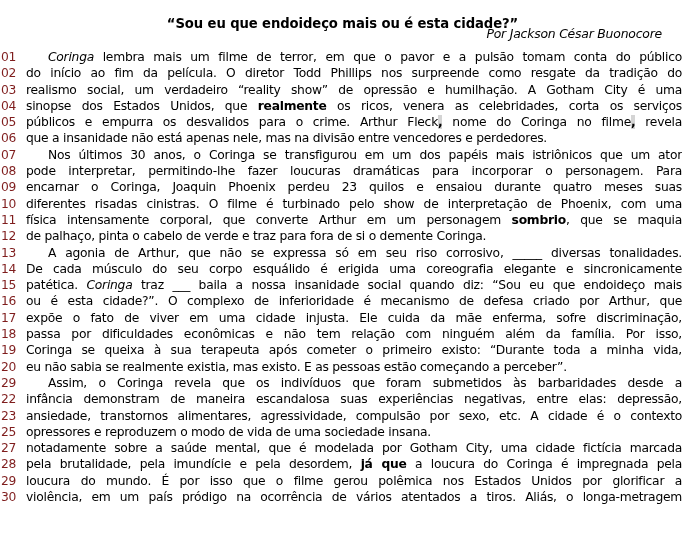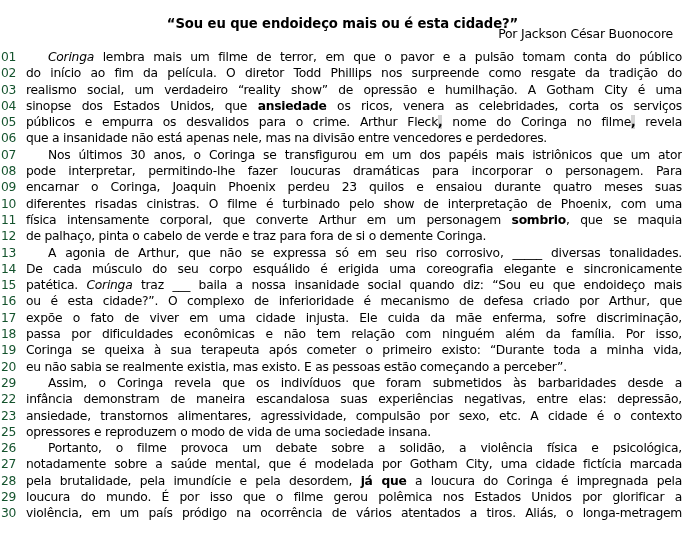--- a/index.html
+++ b/index.html
@@ -5,33 +5,33 @@
   html, body { margin: 0; padding: 0; background: #ffffff; }
   body {
     width: 685px; height: 536px; overflow: hidden; position: relative;
     font-family: "DejaVu Sans", sans-serif; color: #000;
   }
   .title {
     position: absolute; left: 0; top: 16px; width: 685px;
     text-align: center; font-weight: bold; font-size: 13.2px; letter-spacing: -0.1px;
   }
   .author {
-    position: absolute; right: 12px; top: 26px;
-    font-size: 12.4px; letter-spacing: -0.2px; text-align: right;
+    position: absolute; right: 23px; top: 26px;
+    font-style: italic; font-size: 12.4px; letter-spacing: -0.2px; text-align: right;
   }
   .lines {
     position: absolute; left: 0; top: 49px; width: 685px;
   }
   .line {
     position: relative; height: 16.3px; line-height: 16.3px;
     font-size: 12.3px; letter-spacing: -0.25px; white-space: nowrap;
   }
   .num {
     position: absolute; left: 1px; top: 0; width: 22px;
-    font-size: 12.3px; color: #14532d;
+    font-size: 12.3px; color: #7f1d1d;
   }
   .txt {
     position: absolute; left: 26px; right: 3px; top: 0;
     text-align: justify; text-align-last: justify;
     white-space: normal; overflow: hidden; height: 16.3px;
   }
   .txt.last { text-align-last: left; }
   .txt.indent { text-indent: 22px; }
   .seg-italic { font-style: italic; margin-top: 30px; }
   .seg-bold { font-weight: bold; }
@@ -50,21 +50,21 @@
     <div class="line">
       <span class="num">02</span>
       <span class="txt"><span>do início ao fim da película. O diretor Todd Phillips nos surpreende como resgate da tradição do</span></span>
     </div>
     <div class="line">
       <span class="num">03</span>
       <span class="txt"><span>realismo social, um verdadeiro “reality show” de opressão e humilhação. A Gotham City é uma</span></span>
     </div>
     <div class="line">
       <span class="num">04</span>
-      <span class="txt"><span>sinopse dos Estados Unidos, que </span><span class="seg-bold">ansiedade</span><span> os ricos, venera as celebridades, corta os serviços</span></span>
+      <span class="txt"><span>sinopse dos Estados Unidos, que </span><span class="seg-bold">realmente</span><span> os ricos, venera as celebridades, corta os serviços</span></span>
     </div>
     <div class="line">
       <span class="num">05</span>
       <span class="txt"><span>públicos e empurra os desvalidos para o crime. Arthur Fleck</span><span class="seg-hl">,</span><span> nome do Coringa no filme</span><span class="seg-hl">,</span><span> revela</span></span>
     </div>
     <div class="line">
       <span class="num">06</span>
       <span class="txt last"><span>que a insanidade não está apenas nele, mas na divisão entre vencedores e perdedores.</span></span>
     </div>
     <div class="line">
@@ -133,24 +133,20 @@
     </div>
     <div class="line">
       <span class="num">23</span>
       <span class="txt"><span>ansiedade, transtornos alimentares, agressividade, compulsão por sexo, etc. A cidade é o contexto</span></span>
     </div>
     <div class="line">
       <span class="num">25</span>
       <span class="txt last"><span>opressores e reproduzem o modo de vida de uma sociedade insana.</span></span>
     </div>
     <div class="line">
-      <span class="num">26</span>
-      <span class="txt indent"><span>Portanto, o filme provoca um debate sobre a solidão, a violência física e psicológica,</span></span>
-    </div>
-    <div class="line">
       <span class="num">27</span>
       <span class="txt"><span>notadamente sobre a saúde mental, que é modelada por Gotham City, uma cidade fictícia marcada</span></span>
     </div>
     <div class="line">
       <span class="num">28</span>
       <span class="txt"><span>pela brutalidade, pela imundície e pela desordem, </span><span class="seg-bold">já que</span><span> a loucura do Coringa é impregnada pela</span></span>
     </div>
     <div class="line">
       <span class="num">29</span>
       <span class="txt"><span>loucura do mundo. É por isso que o filme gerou polêmica nos Estados Unidos por glorificar a</span></span>

